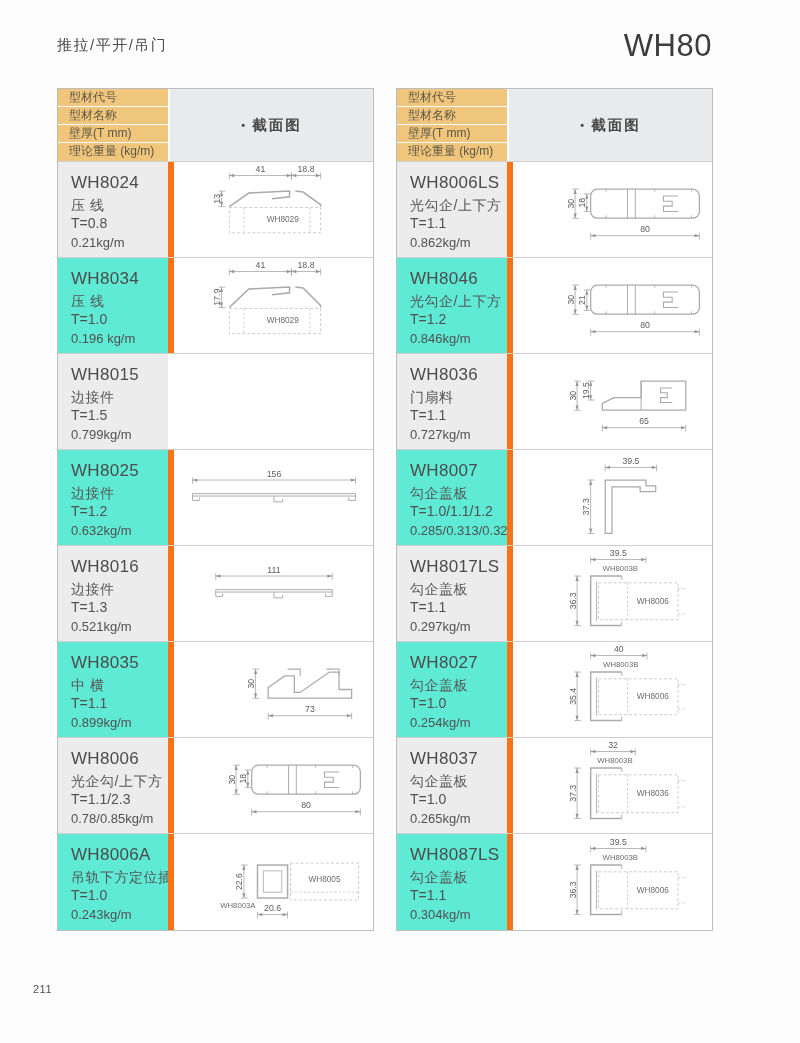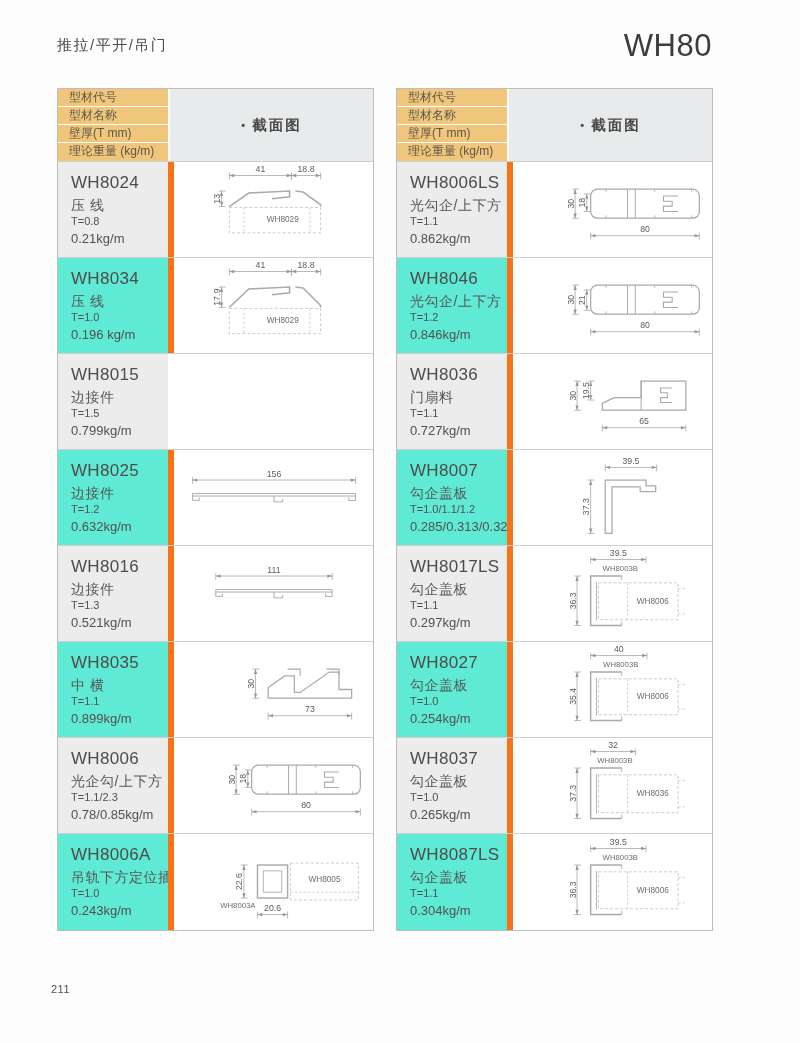--- a/index.html
+++ b/index.html
@@ -17,26 +17,26 @@
   .thead-section{flex:1;background:#e8eaeb;border-left:2px solid #fdfdfd;display:flex;align-items:center;justify-content:center;font-size:14.5px;font-weight:700;color:#484848;letter-spacing:2px}
   .bullet{font-size:11px;margin-right:7px;letter-spacing:0}
   .prow{display:flex;height:96px;border-bottom:1px solid #cfcfcf}
   .prow:last-child{border-bottom:none}
   .plabel{width:110px;padding:11px 6px 26px 13px;display:flex;flex-direction:column}
   .plabel.hl{background:#5eead4}
   .plabel.gr{background:#ececec}
   .pcode{font-size:17px;color:#4c4c4c;letter-spacing:0.3px}
   .pname{font-size:14px;color:#565656;margin-top:4px;letter-spacing:0.5px;white-space:nowrap}
   .spacer{flex:1}
-  .pthick{font-size:11px;color:#515151}
+  .pthick{font-size:14px;color:#515151}
   .pweight{font-size:13px;color:#515151;margin-top:4px;white-space:nowrap}
   .pdiag{flex:1;border-left:6px solid #f97316;background:#ffffff;display:flex;align-items:flex-end;justify-content:center;overflow:hidden}
   .pdiag svg{display:block}
   svg text{font-family:"Liberation Sans","DejaVu Sans",sans-serif}
-  .pagenum{position:absolute;left:51px;top:983px;font-size:11px;color:#4f4f4f;letter-spacing:0.5px}
+  .pagenum{position:absolute;left:33px;top:983px;font-size:11px;color:#4f4f4f;letter-spacing:0.5px}
 </style>
 </head>
 <body>
 
 <div class="page">
   <div class="category">推拉/平开/吊门</div>
   <div class="series">WH80</div>
   <div class="tables">
     <div class="ptable">
         <div class="thead">

